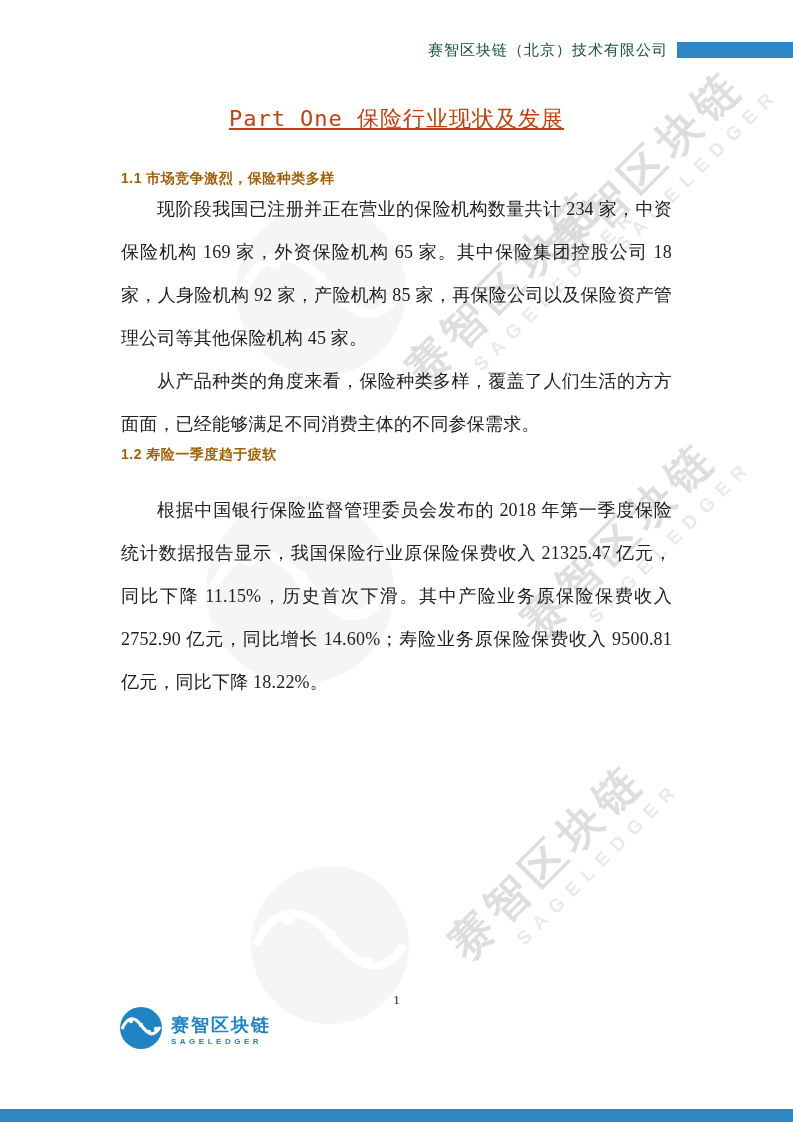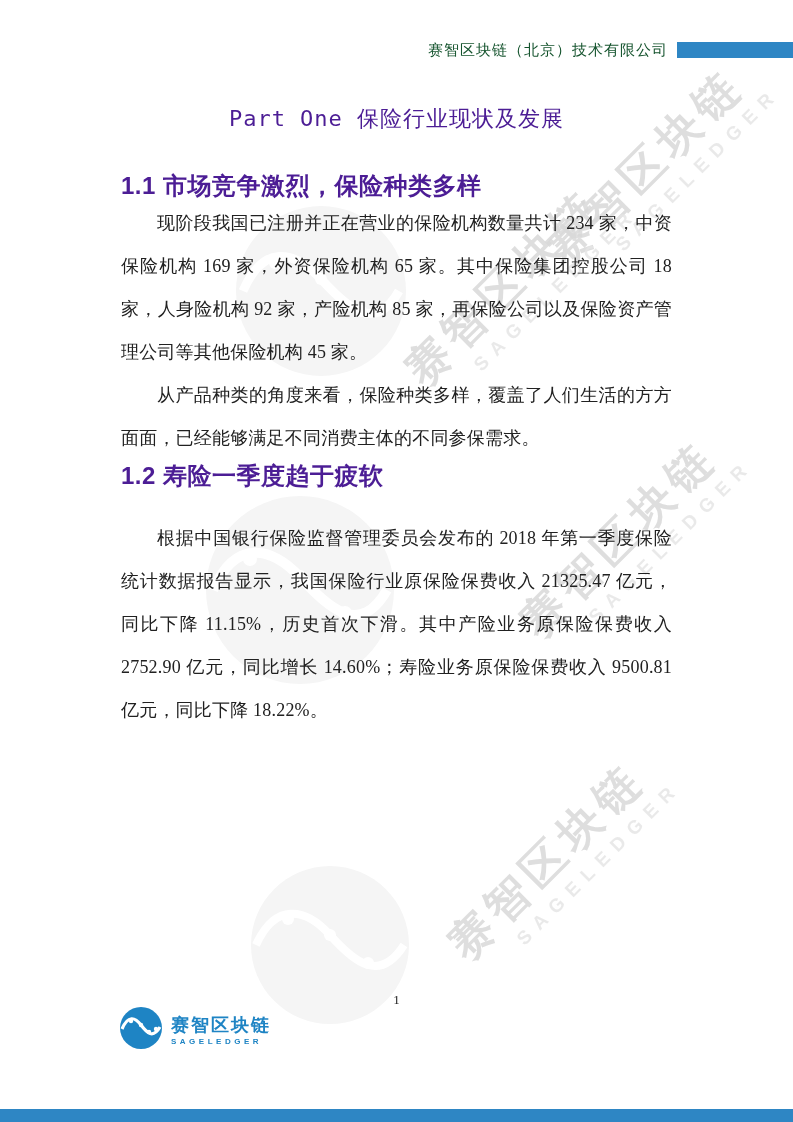--- a/index.html
+++ b/index.html
@@ -16,24 +16,24 @@
   .wm .wm-en  { display:block; font-size:19px; letter-spacing:9px; color:#e6e6e6; margin:-2px 0 0 52px; }
   .wm-circle { position:absolute; }
   
   .header { position:absolute; top:41px; left:0; right:0; height:18px; z-index:2;
             display:flex; align-items:center; justify-content:flex-end; }
   .header-company { color:#14532d; font-family:"Liberation Sans", sans-serif;
                     font-size:15px; letter-spacing:1px; }
   .header-bar { width:116px; height:16px; background:#2e86c4; margin-left:9px; }
   
   .content { position:absolute; left:121px; width:551px; top:0; z-index:1; }
-  .doc-title { margin:104px 0 0 0; text-align:center; font-weight:400; color:#4c1d95;
-               font-family:"DejaVu Sans Mono", monospace; font-size:22px; letter-spacing:1px; }
+  .doc-title { margin:104px 0 0 0; text-align:center; font-weight:400; color:#c2410c;
+               font-family:"DejaVu Sans Mono", monospace; font-size:22px; letter-spacing:1px;text-decoration:underline; }
   .sec-heading { font-family:"Liberation Sans", sans-serif; font-weight:700;
-                 font-size:24px; color:#4c1d95; letter-spacing:.5px; }
+                 font-size:14px; color:#a16207; letter-spacing:.5px; }
   .sec-heading.first { margin:36px 0 0 0; }
   .sec-heading.second { margin:0 0 0 0; }
   .para { margin:0; font-size:18px; line-height:43px; text-align:justify;
           text-indent:2em; letter-spacing:.2px; }
   .para.lead { margin-top:26px; }
   .para.lead2 { margin-top:25px; }
   
   .page-number { position:absolute; left:0; right:0; top:992px; z-index:1;
                  text-align:center; font-size:13px; color:#222; }
   .footer-logo { position:absolute; left:120px; top:1007px; z-index:1;

